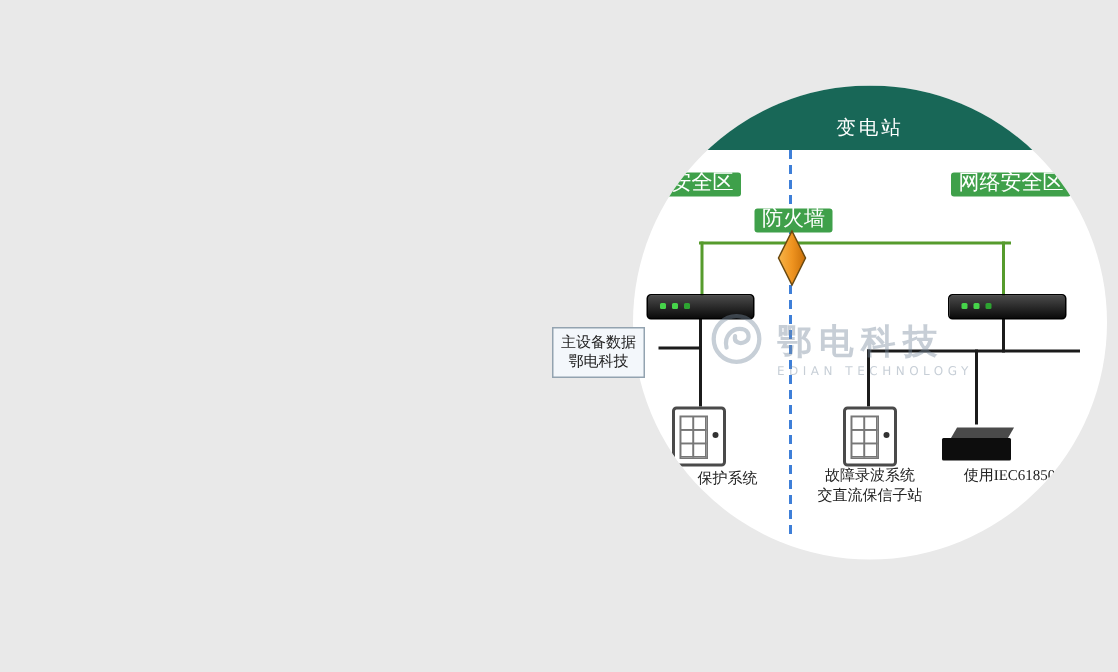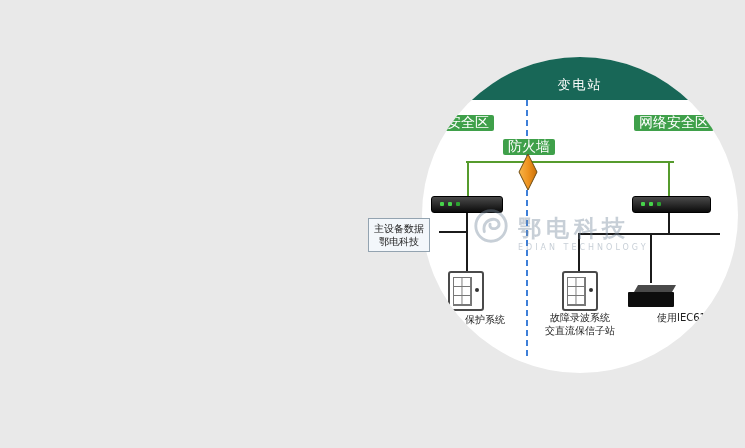--- a/index.html
+++ b/index.html
@@ -59,21 +59,21 @@
                 background:#333; border-radius:50%; }
 
   .recorder { position:absolute; left:206px; top:228px; width:46px; height:22px; }
   .rec-top  { height:7px; width:38px; margin-left:6px; background:#4a4a4a;
               transform:skewX(-30deg); transform-origin:bottom left; }
   .rec-body { height:15px; width:46px; background:#0d0d0d; border-radius:1px; }
 
   .cap { position:absolute; font-size:10px; color:#222; line-height:13px; white-space:nowrap; }
   .cap-left   { left:3px;   top:256px; width:80px;  text-align:right; }
   .cap-center { left:106px; top:254px; width:104px; text-align:center; }
-  .cap-right  { left:199px; top:254px; width:104px; text-align:right; }
+  .cap-right  { left:199px; top:254px; width:104px; text-align:center;font-family:Liberation Serif, serif; }
 
   .watermark { position:absolute; left:50px; top:146px; display:flex; align-items:center;
                gap:8px; opacity:0.42; }
   .wm-cn { font-size:23px; font-weight:bold; letter-spacing:5px; color:#7b8da0; line-height:26px;margin-top:12px; }
   .wm-en { font-size:8px; letter-spacing:3px; color:#7b8da0; margin-top:2px; }
 
   .node-label { position:absolute; left:368px; top:218px; width:56px; padding:3px 2px;
                 background:#f3f7fb; border:1px solid #93a3b0; font-size:10px; line-height:13px;
                 text-align:center; color:#222; z-index:2; }
 </style>

